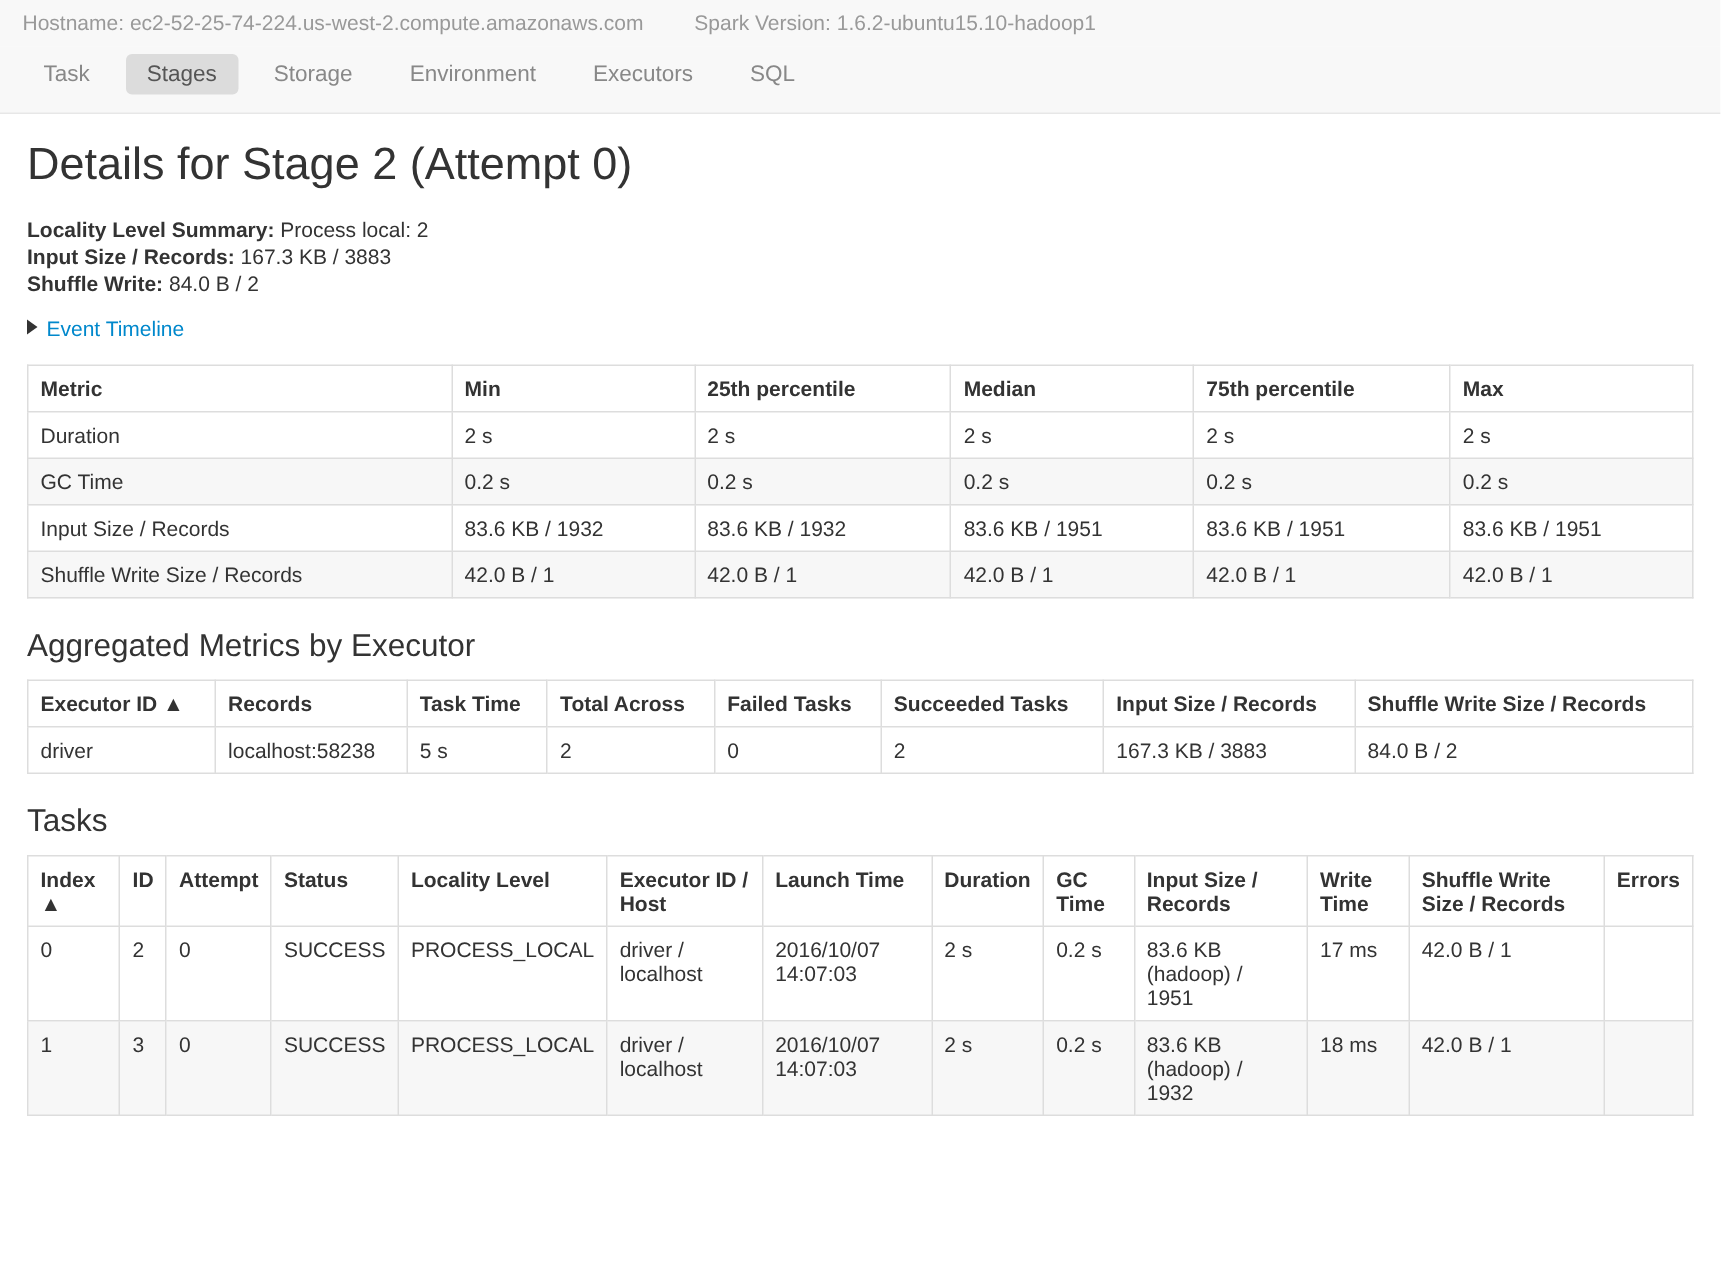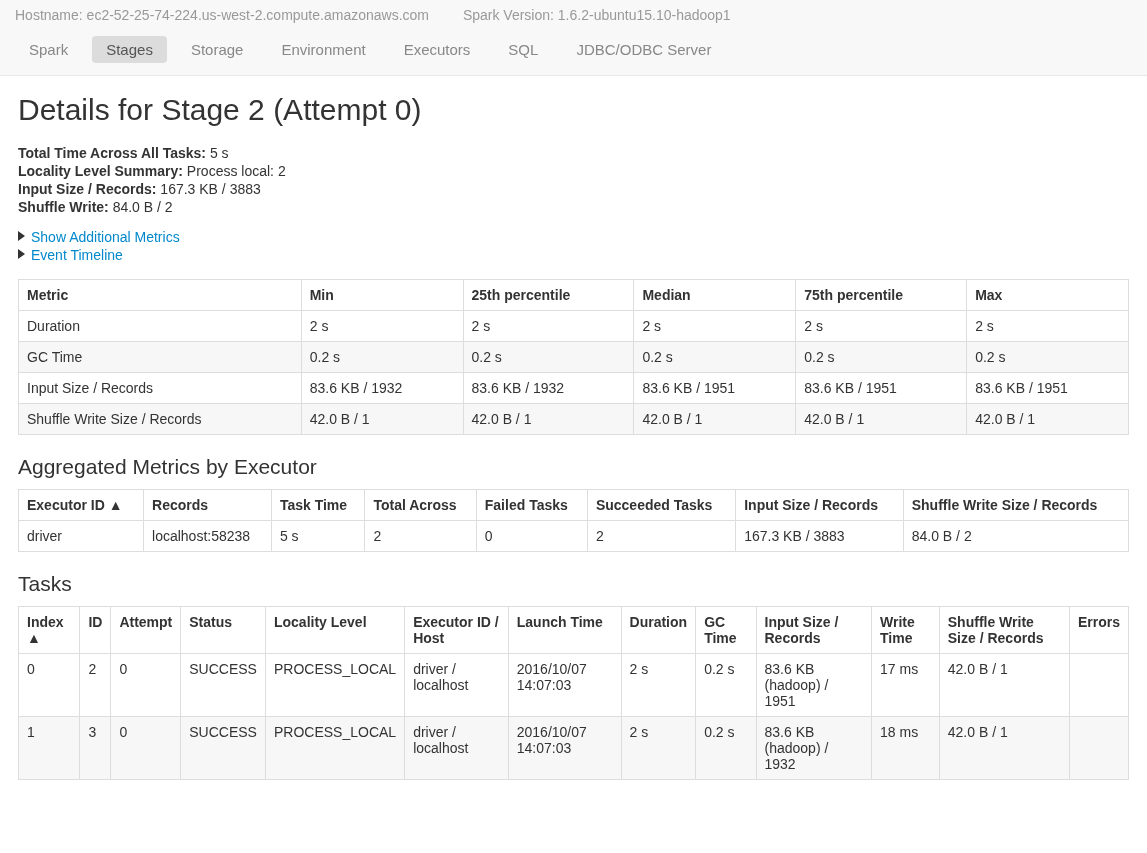--- a/index.html
+++ b/index.html
@@ -106,42 +106,39 @@
     <span>ec2-52-25-74-224.us-west-2.compute.amazonaws.com</span>
   </span>
   <span>
     <span>Spark Version:</span>
     <span>1.6.2-ubuntu15.10-hadoop1</span>
   </span>
 </div>
 
 <div class="navtabs">
   <ul id="nav-ul">
-      <li><span>Spark</span></li>
+      <li><span>Task</span></li>
       <li class="active"><span>Stages</span></li>
       <li><span>Storage</span></li>
       <li><span>Environment</span></li>
       <li><span>Executors</span></li>
       <li><span>SQL</span></li>
-      <li><span>JDBC/ODBC Server</span></li>
     </ul>
 </div>
 
 <div class="content">
   <h1 class="page-title">Details for Stage 2 (Attempt 0)</h1>
 
   <div class="meta-list" id="meta-list">
-      <div class="meta-row"><b>Total Time Across All Tasks:</b><span> 5 s</span></div>
       <div class="meta-row"><b>Locality Level Summary:</b><span> Process local: 2</span></div>
       <div class="meta-row"><b>Input Size / Records:</b><span> 167.3 KB / 3883</span></div>
       <div class="meta-row"><b>Shuffle Write:</b><span> 84.0 B / 2</span></div>
     </div>
 
   <div class="expanders" id="expanders">
-      <span class="exp-link"><span class="tri"></span><span>Show Additional Metrics</span></span>
       <span class="exp-link"><span class="tri"></span><span>Event Timeline</span></span>
     </div>
 
   <table class="spark-table" id="summary-table">
       <thead>
         <tr>
           <th>Metric</th>
           <th>Min</th>
           <th>25th percentile</th>
           <th>Median</th>

